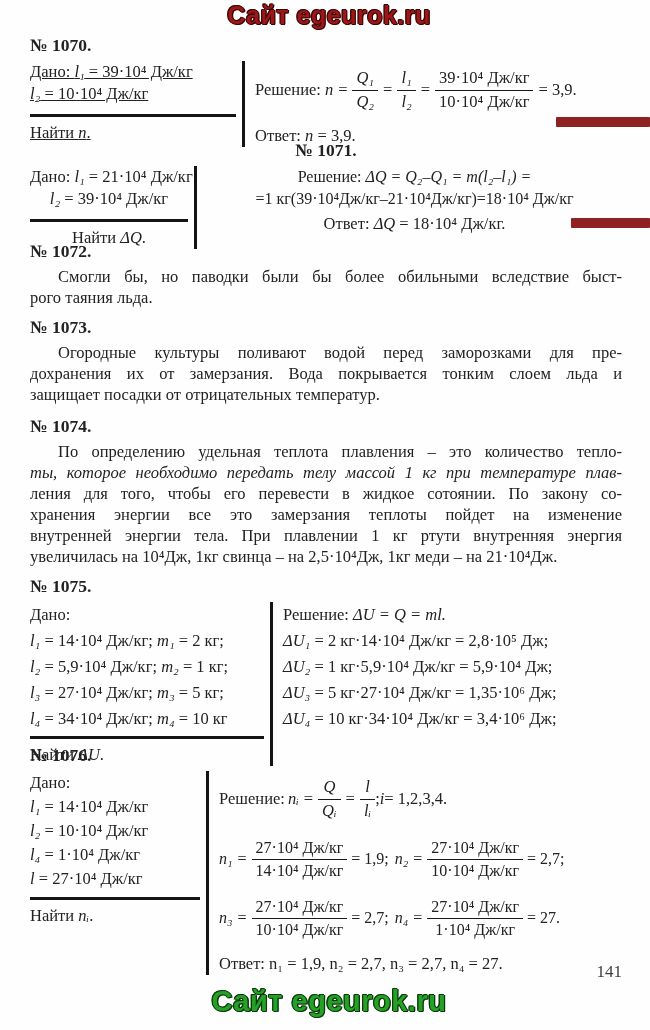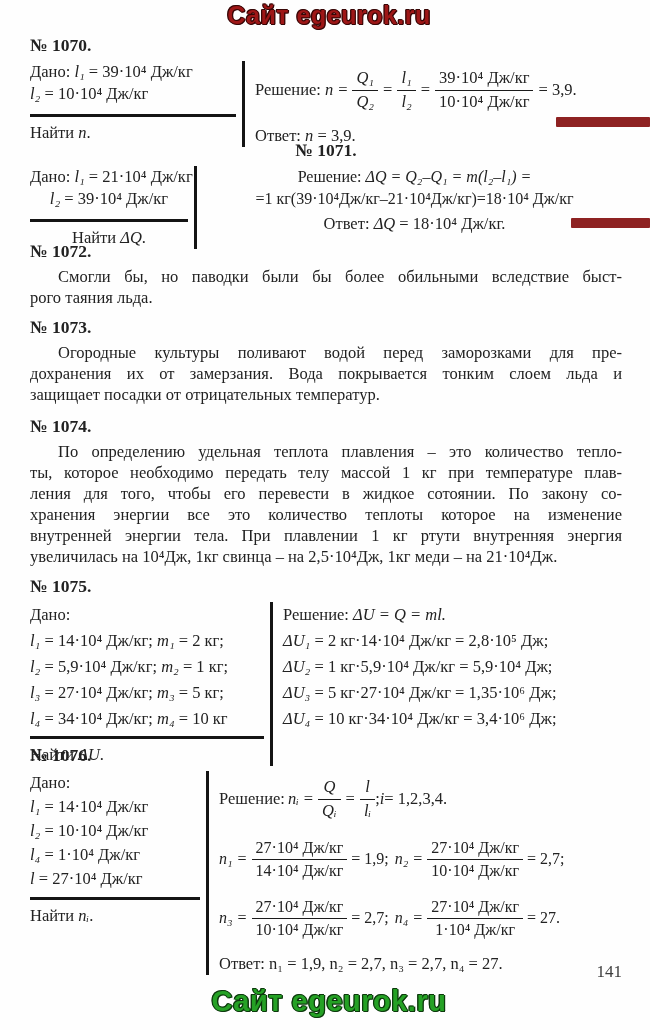--- a/index.html
+++ b/index.html
@@ -57,21 +57,21 @@
 </head>
 <body>
 
 <div>
 
   <div class="logo logo-top">Сайт egeurok.ru</div>
 
   <div class="sec" style="top:34px;">
     <div class="pnum">№ 1070.</div>
     <div class="tbl">
-      <div class="tl" style="width:206px;">
+      <div class="tl" style="width:206px;text-decoration:underline;">
         <div class="gl"><span>Дано: </span><span class="it">l₁</span><span> = 39·10⁴ Дж/кг</span></div>
         <div class="gl"><span class="it">l₂</span><span> = 10·10⁴ Дж/кг</span></div>
         <div class="find"><span>Найти </span><span class="it">n</span><span>.</span></div>
       </div>
       <div class="tr">
         <div class="srow srow-1070">
           <span>Решение: </span>
           <span class="it" style="margin-left:4px;">n</span>
           <span class="eqs">=</span>
           <span class="frac it">
@@ -120,23 +120,23 @@
   <div class="sec" style="top:316px;">
     <div class="pnum">№ 1073.</div>
     <div class="para jl ind">Огородные культуры поливают водой перед заморозками для пре-</div>
     <div class="para jl" style="margin-top:0;">дохранения их от замерзания. Вода покрывается тонким слоем льда и</div>
     <div class="para ll" style="margin-top:0;">защищает посадки от отрицательных температур.</div>
   </div>
 
   <div class="sec" style="top:415px;">
     <div class="pnum">№ 1074.</div>
     <div class="para jl ind">По определению удельная теплота плавления – это количество тепло-</div>
-    <div class="para jl" style="margin-top:0;">ты, которое необходимо передать телу массой 1 кг при температуре плав-</div>
+    <div class="para jl" style="margin-top:0;font-style:italic;">ты, которое необходимо передать телу массой 1 кг при температуре плав-</div>
     <div class="para jl" style="margin-top:0;">ления для того, чтобы его перевести в жидкое сотоянии. По закону со-</div>
-    <div class="para jl" style="margin-top:0;">хранения энергии все это количество теплоты которое на изменение</div>
+    <div class="para jl" style="margin-top:0;">хранения энергии все это замерзания теплоты пойдет на изменение</div>
     <div class="para jl" style="margin-top:0;">внутренней энергии тела. При плавлении 1 кг ртути внутренняя энергия</div>
     <div class="para ll" style="margin-top:0;">увеличилась на 10⁴Дж, 1кг свинца – на 2,5·10⁴Дж, 1кг меди – на 21·10⁴Дж.</div>
   </div>
 
   <div class="sec" style="top:575px;">
     <div class="pnum">№ 1075.</div>
     <div class="tbl">
       <div class="tl" style="width:234px;">
         <div class="gl26">Дано:</div>
         <div class="gl26"><span class="it">l₁</span><span> = 14·10⁴ Дж/кг; </span><span class="it">m₁</span><span> = 2 кг;</span></div>

